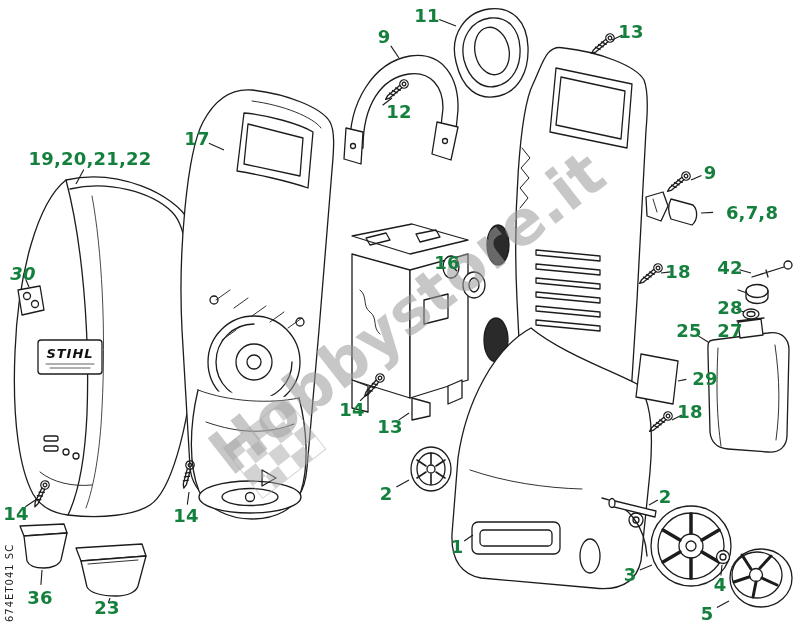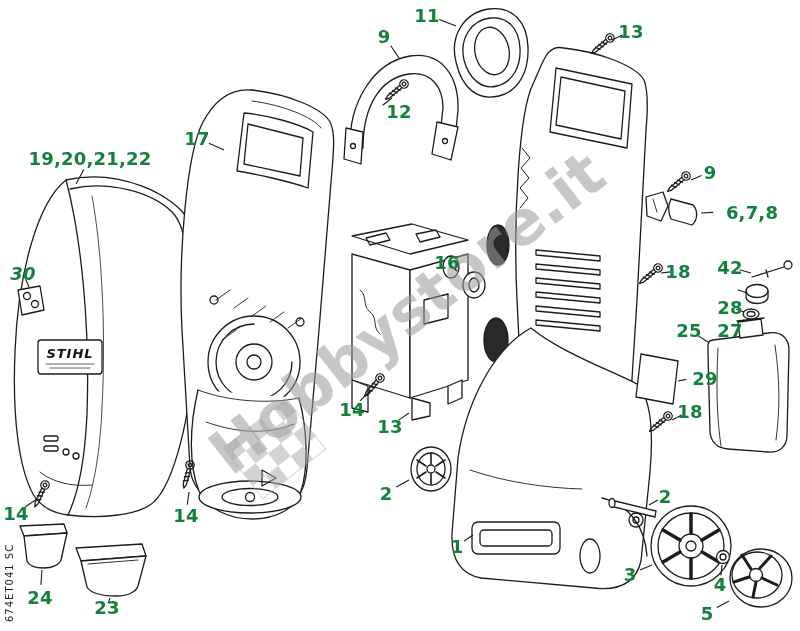--- a/index.html
+++ b/index.html
@@ -317,17 +317,17 @@
       <div class="part-label" style="left: 352px; top: 409px;">14</div>
       <div class="part-label" style="left: 390px; top: 426px;">13</div>
       <div class="part-label" style="left: 386px; top: 493px;">2</div>
       <div class="part-label" style="left: 16px; top: 513px;">14</div>
       <div class="part-label" style="left: 186px; top: 515px;">14</div>
       <div class="part-label" style="left: 457px; top: 546px;">1</div>
       <div class="part-label" style="left: 665px; top: 496px;">2</div>
       <div class="part-label" style="left: 630px; top: 574px;">3</div>
       <div class="part-label" style="left: 720px; top: 584px;">4</div>
       <div class="part-label" style="left: 707px; top: 613px;">5</div>
-      <div class="part-label" style="left: 40px; top: 597px;">24</div>
+      <div class="part-label" style="left: 40px; top: 597px;">36</div>
       <div class="part-label" style="left: 107px; top: 607px;">23</div>
     </div>
 
 </div>
 
 </body></html>

